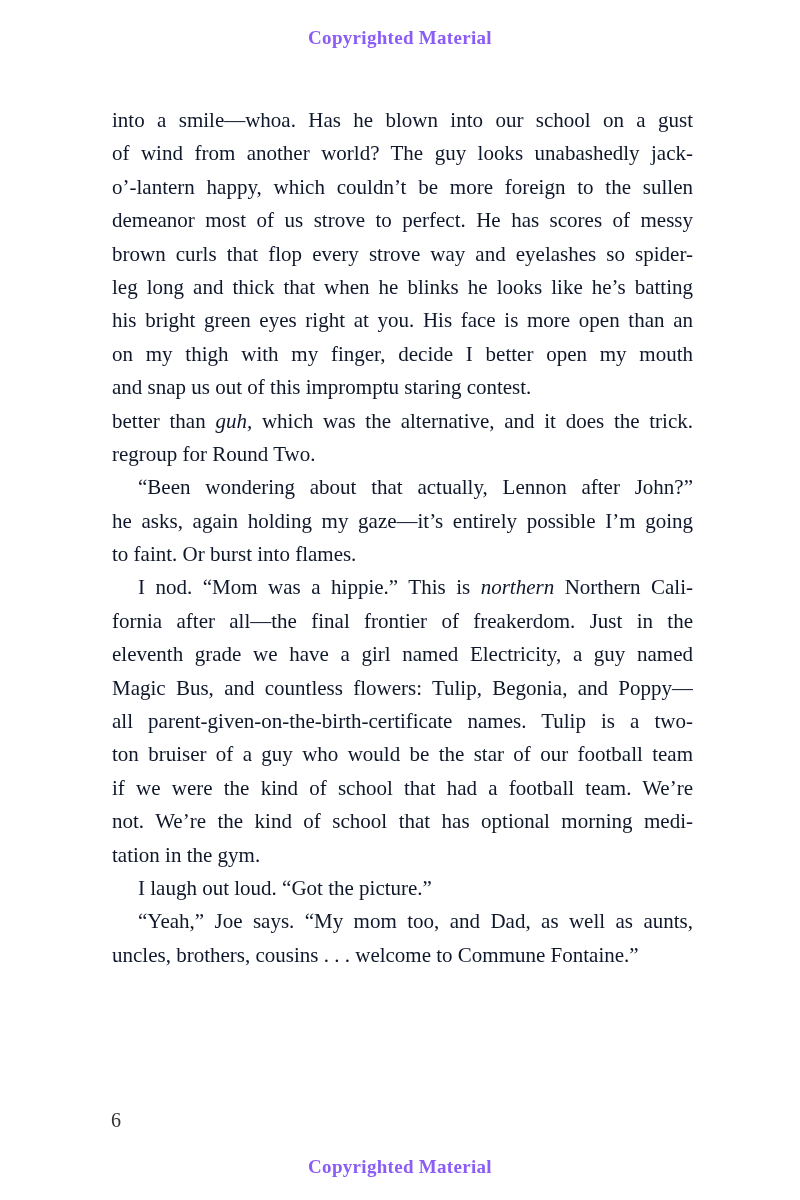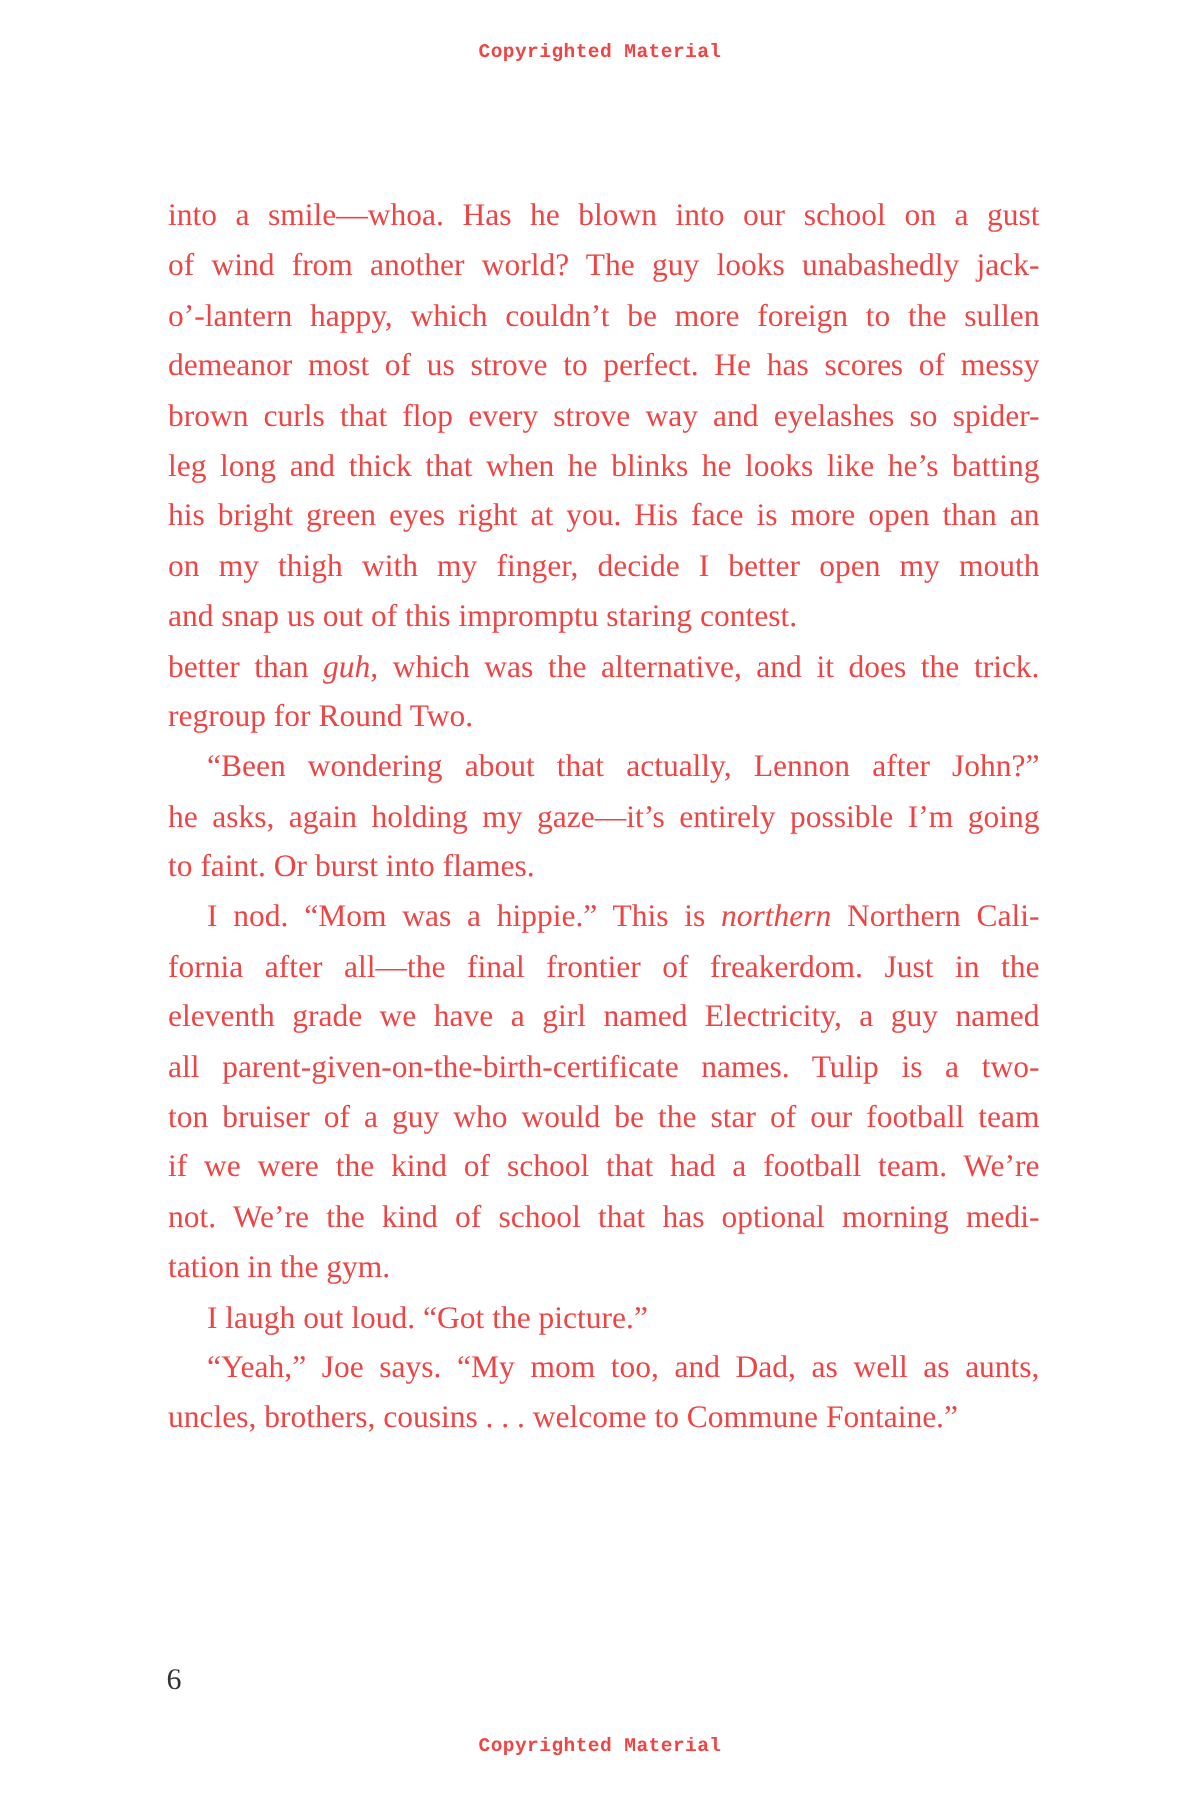--- a/index.html
+++ b/index.html
@@ -12,36 +12,36 @@
     background: #ffffff;
     position: relative;
     font-family: "Liberation Serif", serif;
     overflow: hidden;
   }
   .copyright {
     position: absolute;
     left: 0;
     width: 800px;
     text-align: center;
-    font-family: Liberation Mono, monospace;
+    font-family: Liberation Serif, serif;
     font-weight: bold;
-    font-size: 13px;
+    font-size: 19px;
     letter-spacing: 0.3px;
-    color: #ef4444;
+    color: #8b5cf6;
   }
   .copyright.top { top: 27px; }
   .copyright.bottom { top: 1156px; }
 
   .body-text {
     position: absolute;
     left: 112px;
-    top: 127px;
+    top: 104px;
     width: 581px;
     font-size: 21px;
-    color: #ef4444;
+    color: #0f172a;
   }
   .line {
     height: 33.4px;
     line-height: 33.4px;
     text-align: justify;
     text-align-last: justify;
     overflow: hidden;
   }
   .line.last {
     text-align-last: left;
@@ -84,20 +84,21 @@
     </div>
     <div>
       <div class="line indent"><span>“Been wondering about that actually, Lennon after John?”</span></div>
       <div class="line"><span>he asks, again holding my gaze—it’s entirely possible I’m going</span></div>
       <div class="line last"><span>to faint. Or burst into flames.</span></div>
     </div>
     <div>
       <div class="line indent"><span>I nod. “Mom was a hippie.” This is </span><span class="italic">northern</span><span> Northern Cali-</span></div>
       <div class="line"><span>fornia after all—the final frontier of freakerdom. Just in the</span></div>
       <div class="line"><span>eleventh grade we have a girl named Electricity, a guy named</span></div>
+      <div class="line"><span>Magic Bus, and countless flowers: Tulip, Begonia, and Poppy—</span></div>
       <div class="line"><span>all parent-given-on-the-birth-certificate names. Tulip is a two-</span></div>
       <div class="line"><span>ton bruiser of a guy who would be the star of our football team</span></div>
       <div class="line"><span>if we were the kind of school that had a football team. We’re</span></div>
       <div class="line"><span>not. We’re the kind of school that has optional morning medi-</span></div>
       <div class="line last"><span>tation in the gym.</span></div>
     </div>
     <div>
       <div class="line last indent"><span>I laugh out loud. “Got the picture.”</span></div>
     </div>
     <div>

